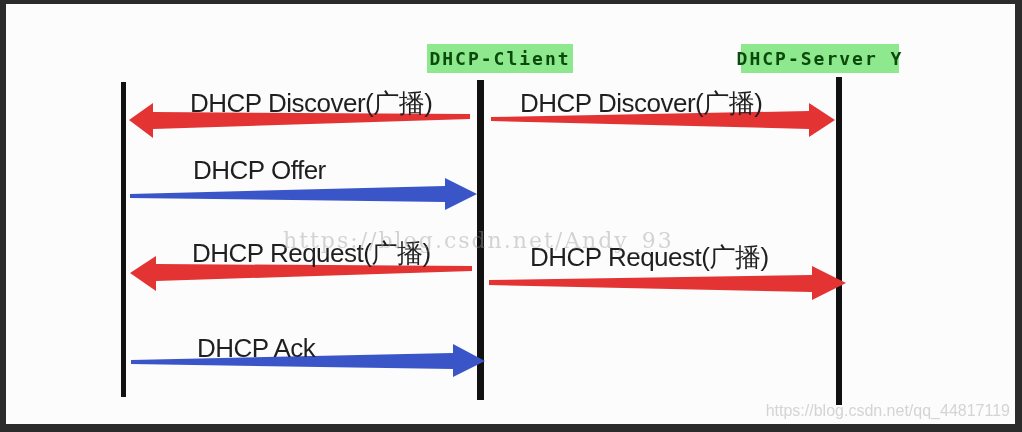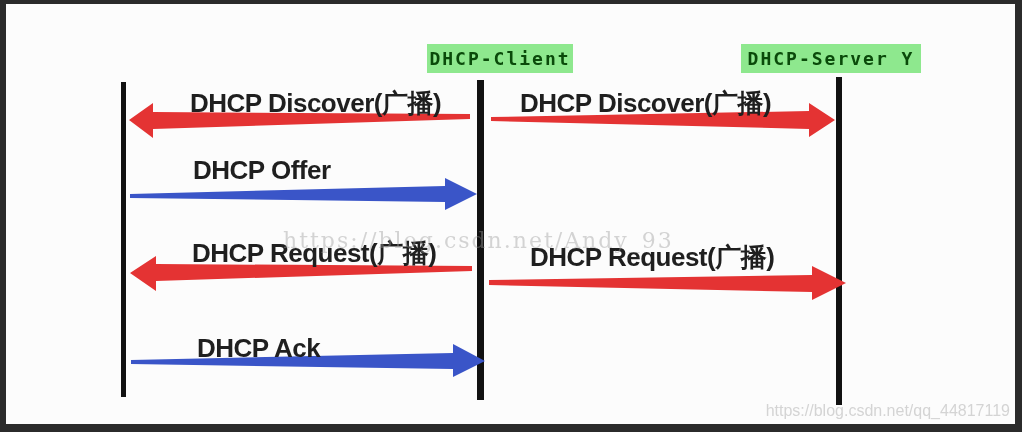--- a/index.html
+++ b/index.html
@@ -37,21 +37,21 @@
   }
   .lifeline {
     position: absolute;
     background: #111;
     z-index: 2;
   }
   .msg-label {
     position: absolute;
     color: var(--message_text, #1f1f1f);
     font-size: 26px;
-    font-weight: 700;
+    font-weight: 400;
     letter-spacing: -0.5px;
     white-space: nowrap;
     z-index: 4;
   }
   #arrows {
     position: absolute;
     left: 0; top: 0;
     z-index: 2;
   }
   .arrow-red  { fill: var(--arrow_red, #e43333); }
@@ -80,21 +80,21 @@
   }
 </style>
 </head>
 <body>
 
 <div id="stage">
 
   <div class="frame"></div>
 
   <div class="actor-label" style="left:407px; width:146px;margin-left:20px;">DHCP-Client</div>
-  <div class="actor-label" style="left:741px; width:180px;">DHCP-Server Y</div>
+  <div class="actor-label" style="left:741px; width:158px;">DHCP-Server Y</div>
 
   <div class="lifeline" style="left:121px; top:82px; width:5px; height:315px;"></div>
   <div class="lifeline" style="left:477px; top:80px; width:7px; height:320px;"></div>
   <div class="lifeline" style="left:836px; top:77px; width:6px; height:328px;"></div>
 
   <div class="msg-label" style="left:190px; top:86px;">DHCP Discover(广播)</div>
   <div class="msg-label" style="left:520px; top:86px;">DHCP Discover(广播)</div>
   <div class="msg-label" style="left:193px; top:155px;text-align:center;">DHCP Offer</div>
   <div class="msg-label" style="left:192px; top:236px;">DHCP Request(广播)</div>
   <div class="msg-label" style="left:530px; top:240px;">DHCP Request(广播)</div>

